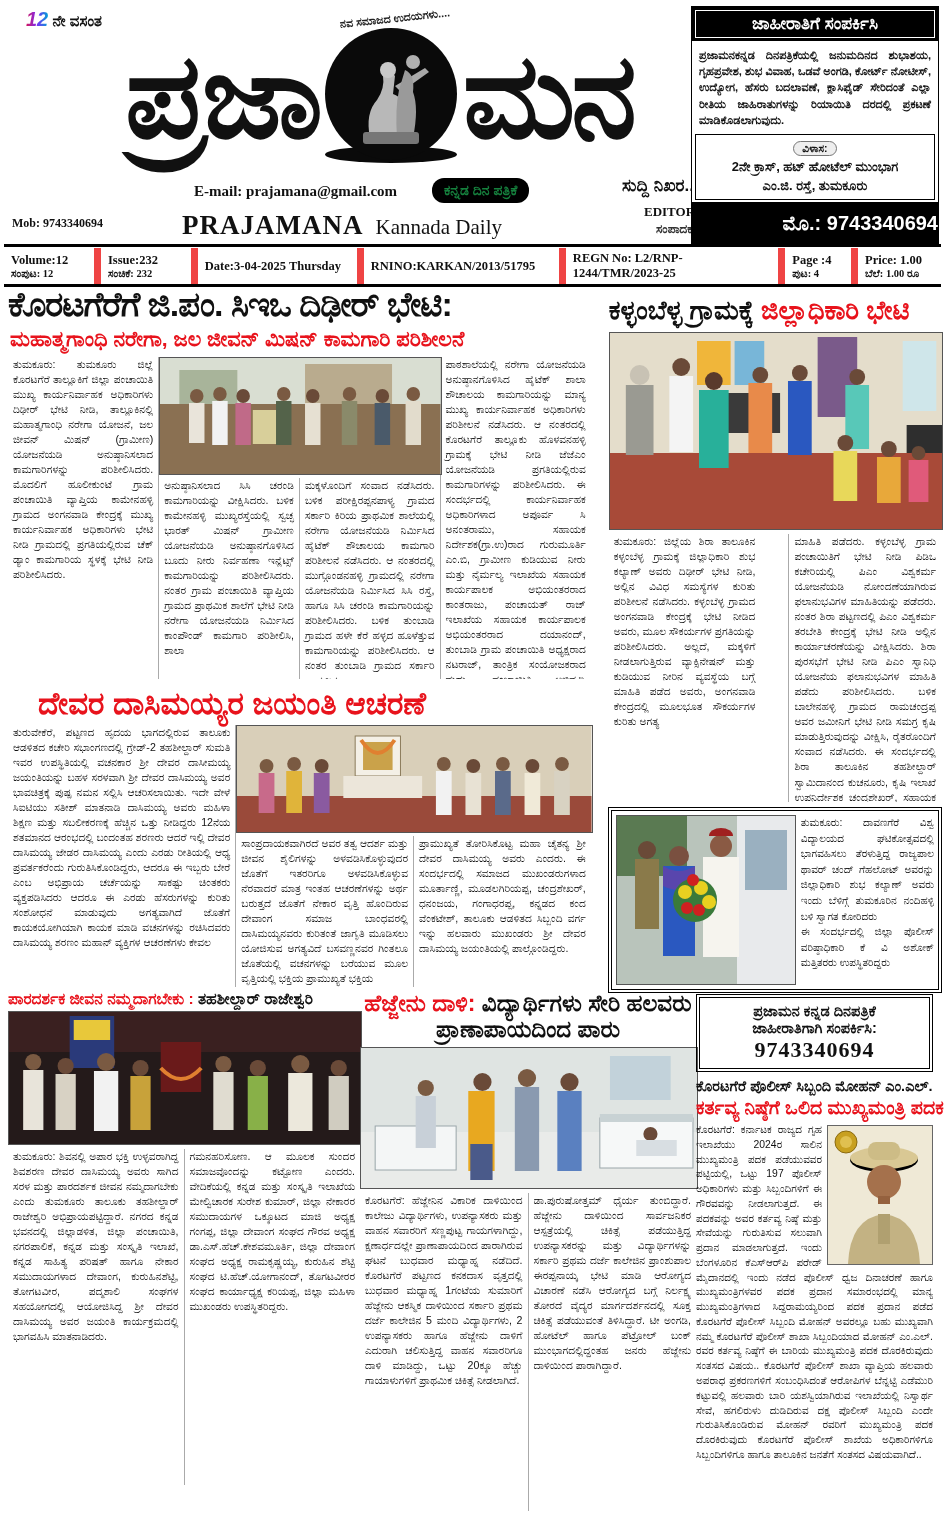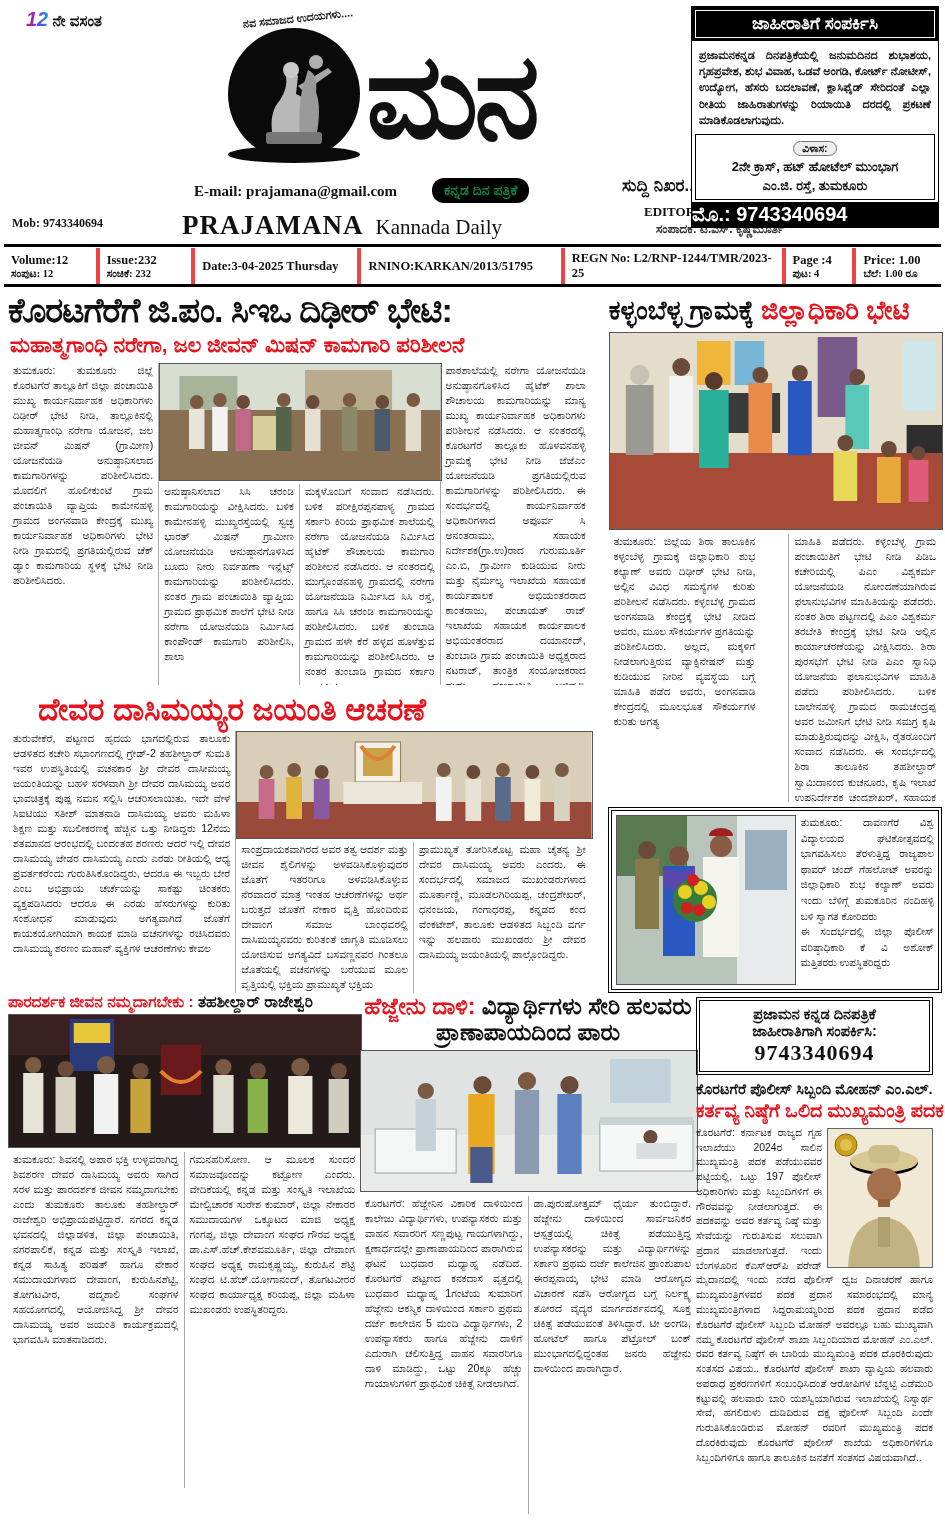--- a/index.html
+++ b/index.html
@@ -25,44 +25,44 @@
   .name-en .big{font-weight:900;font-size:27px;letter-spacing:1px;}
   .name-en .sub{font-size:21px;margin-left:8px;}
 
   
   .adbox{position:absolute;right:2px;top:6px;width:246px;border:1px solid #000;background:#fff;}
   .adbox .hd{background:#000;color:#fff;font-weight:900;font-size:17px;text-align:center;padding:5px 0;border:2px solid #000;outline:1px solid #fff;outline-offset:-4px;}
   .adbox .bd{font-size:11.2px;font-weight:bold;text-align:justify;padding:6px 7px 4px 7px;line-height:1.45;}
   .adbox .addr{border:1px solid #000;margin:2px 3px;text-align:center;padding:3px 2px 5px 2px;}
   .adbox .addr .lbl{display:inline-block;border:1px solid #777;border-radius:8px;padding:0 8px;font-size:10.5px;font-weight:bold;background:#eee;}
   .adbox .addr .l1{font-weight:900;font-size:13px;margin-top:3px;}
-  .adbox .ph{background:#000;color:#fff;font-weight:900;font-size:20px;text-align:left;padding:1px 0;}
+  .adbox .ph{background:#000;color:#fff;font-weight:900;font-size:20px;text-align:right;padding:10px 0;}
 
   
   .infobar{display:flex;align-items:stretch;border-bottom:3px solid #000;height:36px;margin-top:1px;}
   .ib{display:flex;flex-direction:column;justify-content:center;padding:0 7px;font-weight:bold;font-family:"Liberation Serif",serif;}
   .ib .en{font-size:12.5px;}
   .ib .kn{font-size:10.5px;}
-  .ib.sep{border-right:4px solid #ef4444;}
+  .ib.sep{border-right:7px solid #ef4444;}
   .ib.single{justify-content:center;font-size:14px;}
 
   
   .red{color:#e8131c;}
   .main{display:flex;}
   .lmain{width:599px;}
   .rmain{width:338px;margin-left:16px;}
   .bodytxt{font-size:10.6px;line-height:1.42;text-align:justify;overflow:hidden;}
   .cols{display:flex;}
   .col{flex:1;padding:0 5px;overflow:hidden;}
   .col + .col{border-left:1px solid #aaa;}
   .photo{display:block;width:100%;}
   .photoframe{border:1px solid #555;}
 
   
-  .a1{padding:6px 2px 0 4px;}
+  .a1{padding:0 2px 0 4px;}
   .a1 .h1k{font-size:34px;font-weight:900;letter-spacing:-1px;line-height:1.05;white-space:nowrap;}
   .a1 .h2k{font-size:21px;font-weight:900;margin:4px 0 6px 2px;}
   .a1body{display:flex;height:322px;}
   .a1c{width:25%;padding:0 5px;overflow:hidden;}
   .a1mid{width:50%;border-left:1px solid #aaa;border-right:1px solid #aaa;display:flex;flex-direction:column;}
   .a1mid .under{display:flex;flex:1;overflow:hidden;margin-top:3px;}
 
   
   .a3{padding:2px 2px 0 4px;margin-top:6px;}
   .a3 .hk{font-size:31px;font-weight:900;line-height:1.1;margin:0 0 4px 30px;}
@@ -97,20 +97,21 @@
 
 <div class="pg">
 
   <div class="masthead">
     <div class="anniv">
       <span class="n12">12</span>
       <span>ನೇ ವಸಂತ</span>
     </div>
 
     <div class="title-row">
+      <span class="mast-title">ಪ್ರಜಾ</span>
       <span class="statue-wrap">
         <span class="slogan-arc">ನವ ಸಮಾಜದ ಉದಯಗಳು....</span>
         <span class="statue">
           <svg width="132" height="132" viewBox="0 0 132 132">
             <circle cx="66" cy="66" r="66" fill="#0a0a0a"></circle>
             <path d="M45 110 Q40 85 52 72 Q60 60 58 48 Q64 40 70 48 L68 66 Q80 70 82 86 L78 110 Z" fill="#b8b8b8"></path>
             <circle cx="63" cy="42" r="8" fill="#c8c8c8"></circle>
             <path d="M70 58 L100 40 L104 44 L76 64 Z" fill="#a8a8a8"></path>
             <circle cx="88" cy="34" r="7" fill="#b0b0b0"></circle>
             <path d="M80 42 Q90 46 88 64 Q94 80 88 110 L72 110 Q70 80 74 62 Z" fill="#9a9a9a"></path>

